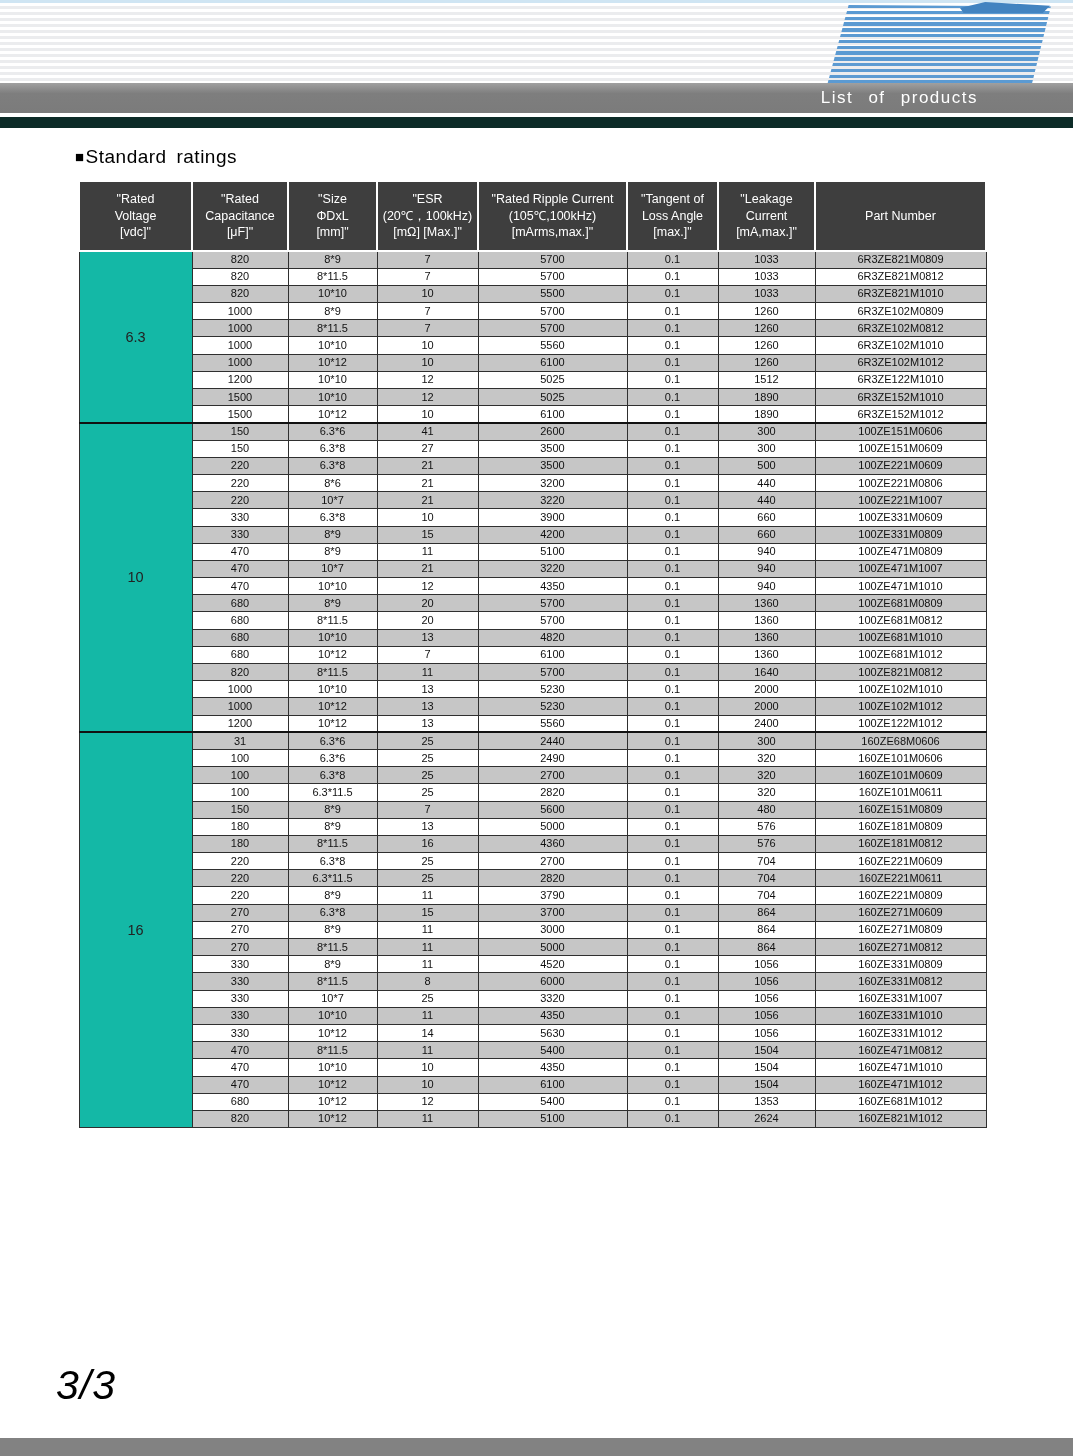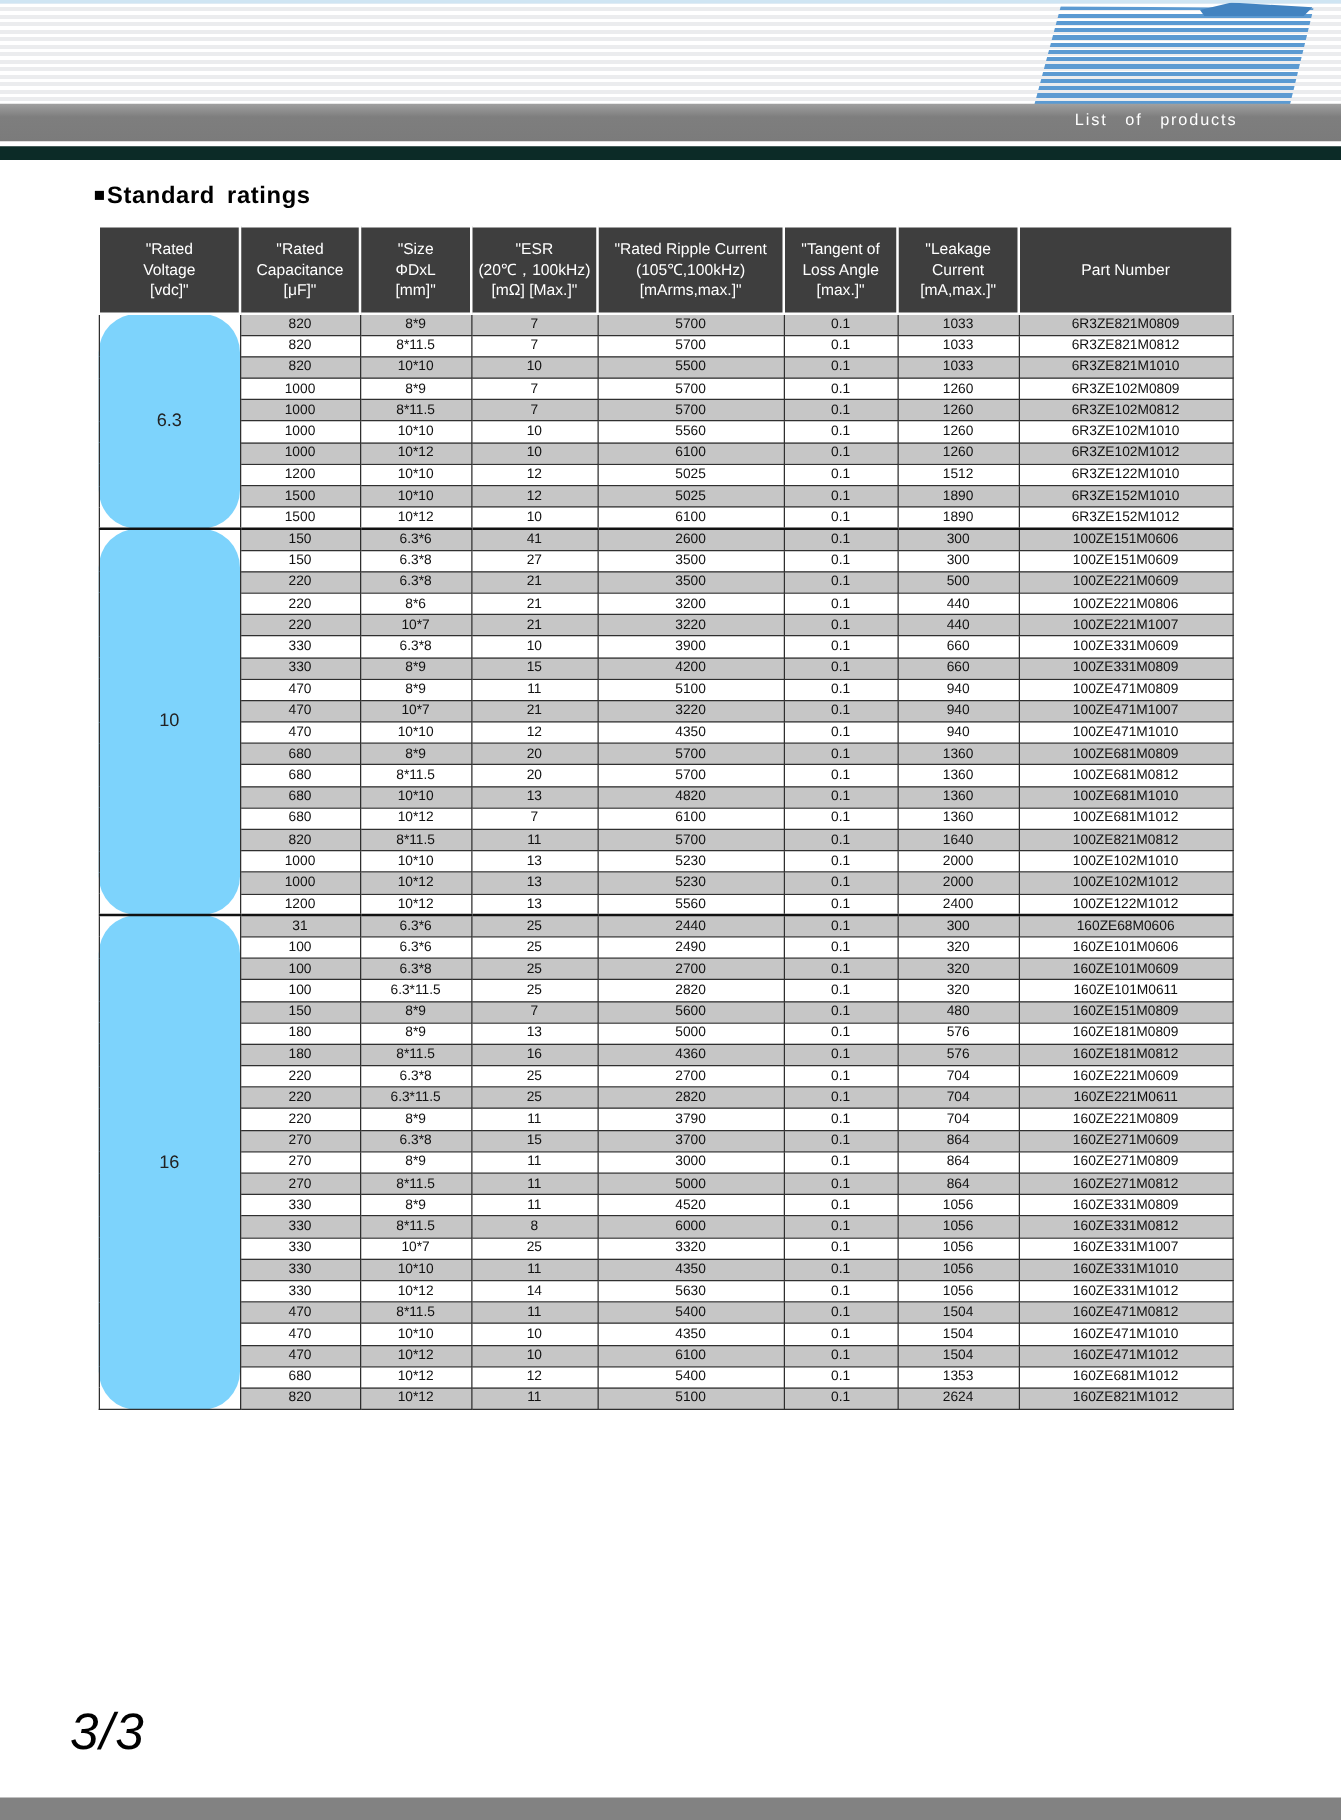--- a/index.html
+++ b/index.html
@@ -20,48 +20,48 @@
   }
   .deco-wedge{
     position:absolute;top:2px;left:960px;width:90px;height:11px;background:#4283c0;
     clip-path:polygon(0% 55%,28% 0%,100% 35%,92% 100%,4% 100%);
   }
   .band-gray{
     position:absolute;top:83px;left:0;width:1073px;height:30px;
     background:linear-gradient(to bottom,#a0a0a0,#7e7e7e 35%,#7b7b7b);
   }
   .band-label{
-    position:absolute;right:83px;top:88px;color:#ffffff;font-size:13px;
+    position:absolute;right:95px;top:88px;color:#ffffff;font-size:17px;
     letter-spacing:1.5px;word-spacing:9px;white-space:nowrap;
   }
   .bar-teal{position:absolute;top:117px;left:0;width:1073px;height:11px;background:#0c2b27;}
 
   
   .section-title{
-    position:absolute;left:75px;top:146px;font-size:19px;font-weight:bold;color:#000;
+    position:absolute;left:75px;top:146px;font-size:19px;font-weight:normal;color:#000;
     letter-spacing:0.5px;word-spacing:4px;white-space:nowrap;
   }
   .section-title .bullet{font-size:15px;vertical-align:1px;margin-right:1px;}
 
   
   .table-wrap{position:absolute;left:78px;top:180px;width:907px;}
   table{border-collapse:collapse;width:907px;table-layout:fixed;color:#111;}
   thead th{
     background:#3e3e3e;color:#ffffff;font-weight:normal;font-size:12.5px;line-height:1.32;
     height:68px;border:2px solid #ffffff;white-space:pre-line;text-align:center;
     vertical-align:middle;padding:0;
   }
   tbody tr{height:17.19px;}
   tbody td{
     border:1px solid #2f2f2f;padding:0;text-align:center;vertical-align:middle;
     font-size:11px;line-height:1;
   }
   tr.gray td{background:#c6c6c6;}
   tr.white td{background:#ffffff;}
-  tbody tr td.voltage{background:#7dd3fc;font-size:14.5px;color:#222;border-radius:31px;}
+  tbody tr td.voltage{background:#14b8a6;font-size:14.5px;color:#222;}
   tbody td.group-start{border-top:2px solid #111;}
 
   
   .page-number{position:absolute;left:56px;top:1362px;font-size:41px;color:#000;letter-spacing:1px;font-style:italic;}
   .footer-bar{position:absolute;top:1438px;left:0;width:1073px;height:18px;background:#828282;}
 </style>
 </head>
 <body>
 
 <div class="top-blue-strip"></div>

